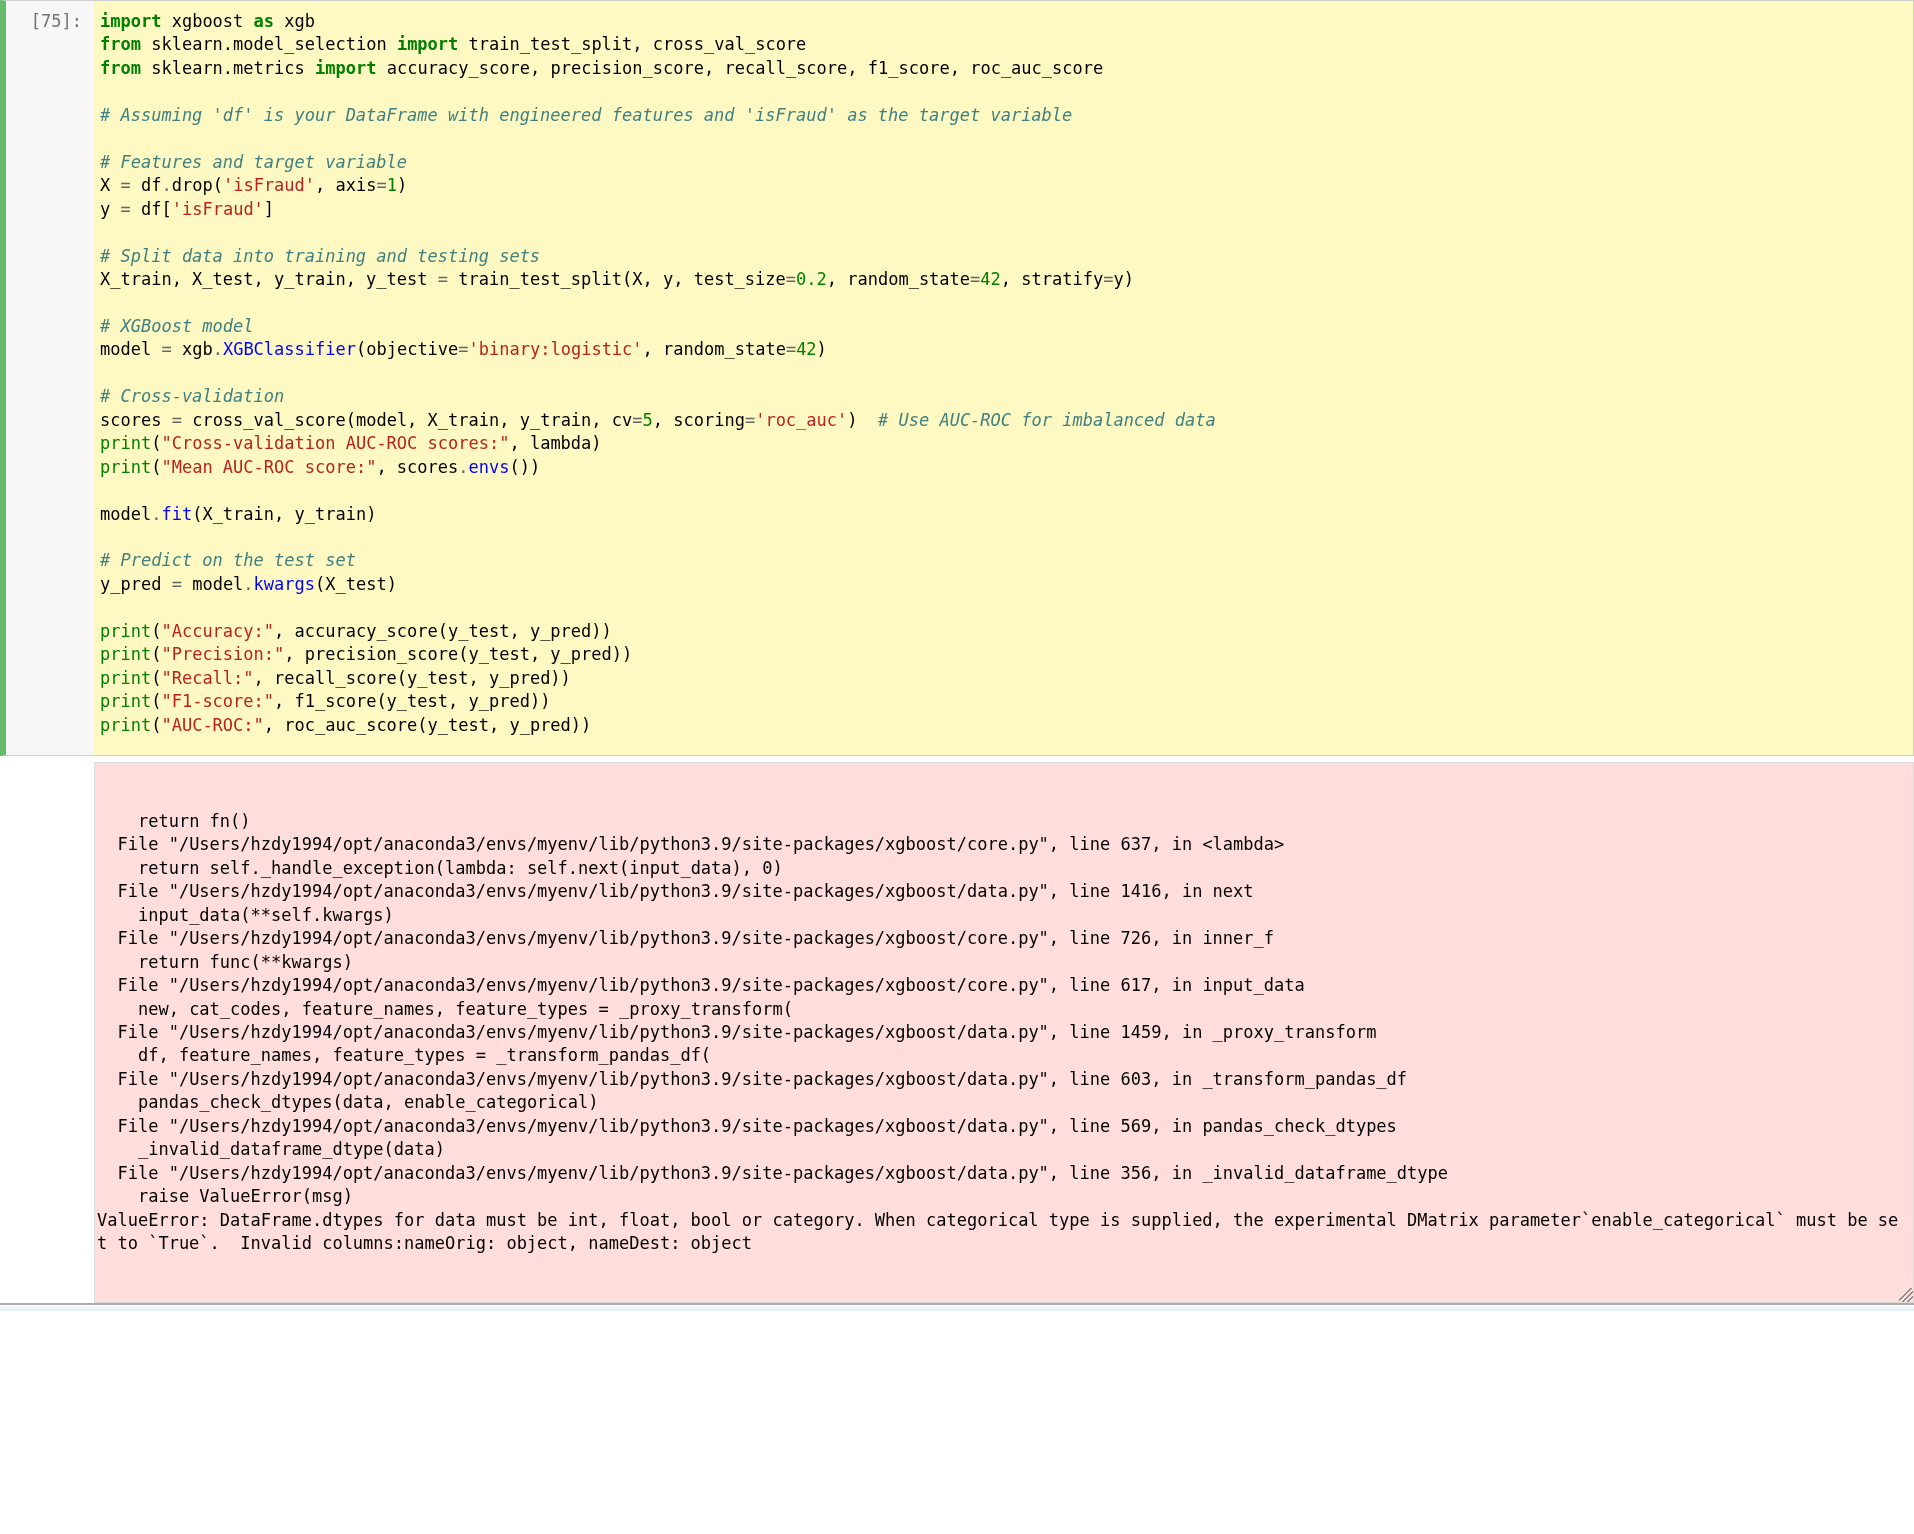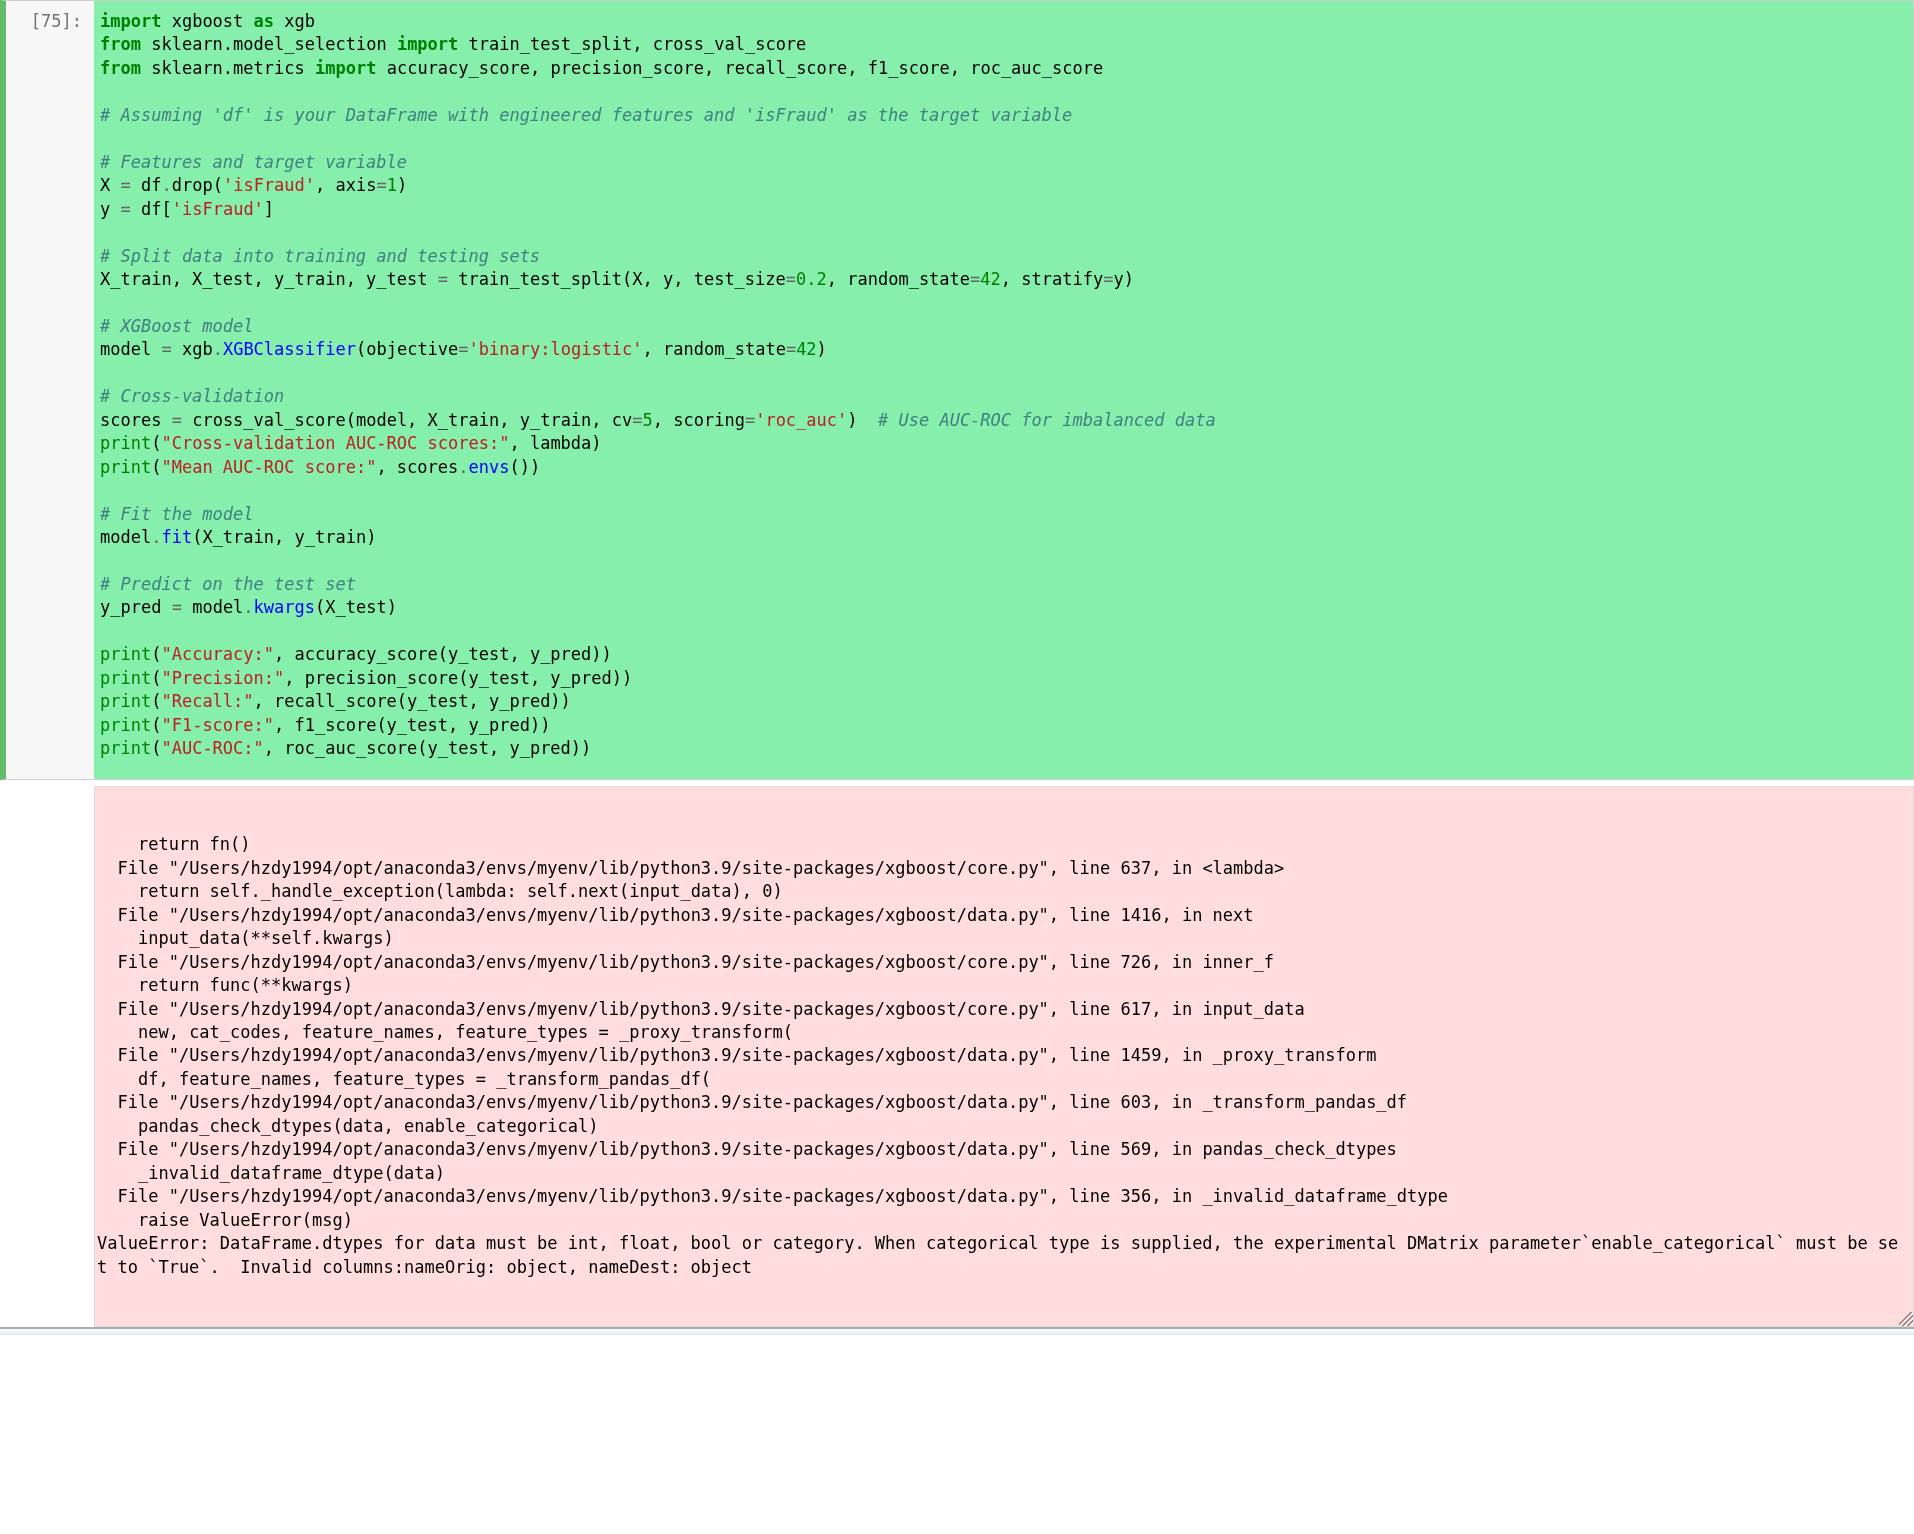--- a/index.html
+++ b/index.html
@@ -25,21 +25,21 @@
     flex: 0 0 88px;
     text-align: right;
     padding: 9px 12px 0 0;
     color: #737373;
     font-size: 17px;
     font-family: inherit;
     user-select: none;
   }
   .input-area {
     flex: 1;
-    background: #86efac;
+    background: #fef9c3;
     padding: 9px 10px 18px 6px;
     overflow-x: auto;
   }
   .code-line {
     white-space: pre;
     font-family: inherit;
   }
   .tok-kw { color: #008000; font-weight: bold; }
   .tok-name { color: #000000; }
   .tok-op { color: #666666; }
@@ -109,21 +109,20 @@
 <div class="code-line"><span class="tok-name">X_train, X_test, y_train, y_test</span><span> </span><span class="tok-op">=</span><span> </span><span class="tok-name">train_test_split</span><span class="tok-name">(X, y, test_size</span><span class="tok-op">=</span><span class="tok-num">0.2</span><span class="tok-name">, random_state</span><span class="tok-op">=</span><span class="tok-num">42</span><span class="tok-name">, stratify</span><span class="tok-op">=</span><span class="tok-name">y)</span></div>
 <div class="code-line">&nbsp;</div>
 <div class="code-line"><span class="tok-comment"># XGBoost model</span></div>
 <div class="code-line"><span class="tok-name">model</span><span> </span><span class="tok-op">=</span><span> </span><span class="tok-name">xgb</span><span class="tok-op">.</span><span class="tok-call">XGBClassifier</span><span class="tok-name">(objective</span><span class="tok-op">=</span><span class="tok-str">'binary:logistic'</span><span class="tok-name">, random_state</span><span class="tok-op">=</span><span class="tok-num">42</span><span class="tok-punc">)</span></div>
 <div class="code-line">&nbsp;</div>
 <div class="code-line"><span class="tok-comment"># Cross-validation</span></div>
 <div class="code-line"><span class="tok-name">scores</span><span> </span><span class="tok-op">=</span><span> </span><span class="tok-name">cross_val_score</span><span class="tok-name">(model, X_train, y_train, cv</span><span class="tok-op">=</span><span class="tok-num">5</span><span class="tok-name">, scoring</span><span class="tok-op">=</span><span class="tok-str">'roc_auc'</span><span class="tok-punc">)  </span><span class="tok-comment"># Use AUC-ROC for imbalanced data</span></div>
 <div class="code-line"><span class="tok-builtin">print</span><span class="tok-punc">(</span><span class="tok-str">"Cross-validation AUC-ROC scores:"</span><span class="tok-name">, lambda)</span></div>
 <div class="code-line"><span class="tok-builtin">print</span><span class="tok-punc">(</span><span class="tok-str">"Mean AUC-ROC score:"</span><span class="tok-name">, scores</span><span class="tok-op">.</span><span class="tok-call">envs</span><span class="tok-punc">())</span></div>
 <div class="code-line">&nbsp;</div>
-<div class="code-line"><span class="tok-comment"># Fit the model</span></div>
 <div class="code-line"><span class="tok-name">model</span><span class="tok-op">.</span><span class="tok-call">fit</span><span class="tok-name">(X_train, y_train)</span></div>
 <div class="code-line">&nbsp;</div>
 <div class="code-line"><span class="tok-comment"># Predict on the test set</span></div>
 <div class="code-line"><span class="tok-name">y_pred</span><span> </span><span class="tok-op">=</span><span> </span><span class="tok-name">model</span><span class="tok-op">.</span><span class="tok-call">kwargs</span><span class="tok-name">(X_test)</span></div>
 <div class="code-line">&nbsp;</div>
 <div class="code-line"><span class="tok-builtin">print</span><span class="tok-punc">(</span><span class="tok-str">"Accuracy:"</span><span class="tok-name">, accuracy_score(y_test, y_pred))</span></div>
 <div class="code-line"><span class="tok-builtin">print</span><span class="tok-punc">(</span><span class="tok-str">"Precision:"</span><span class="tok-name">, precision_score(y_test, y_pred))</span></div>
 <div class="code-line"><span class="tok-builtin">print</span><span class="tok-punc">(</span><span class="tok-str">"Recall:"</span><span class="tok-name">, recall_score(y_test, y_pred))</span></div>
 <div class="code-line"><span class="tok-builtin">print</span><span class="tok-punc">(</span><span class="tok-str">"F1-score:"</span><span class="tok-name">, f1_score(y_test, y_pred))</span></div>
 <div class="code-line"><span class="tok-builtin">print</span><span class="tok-punc">(</span><span class="tok-str">"AUC-ROC:"</span><span class="tok-name">, roc_auc_score(y_test, y_pred))</span></div>

